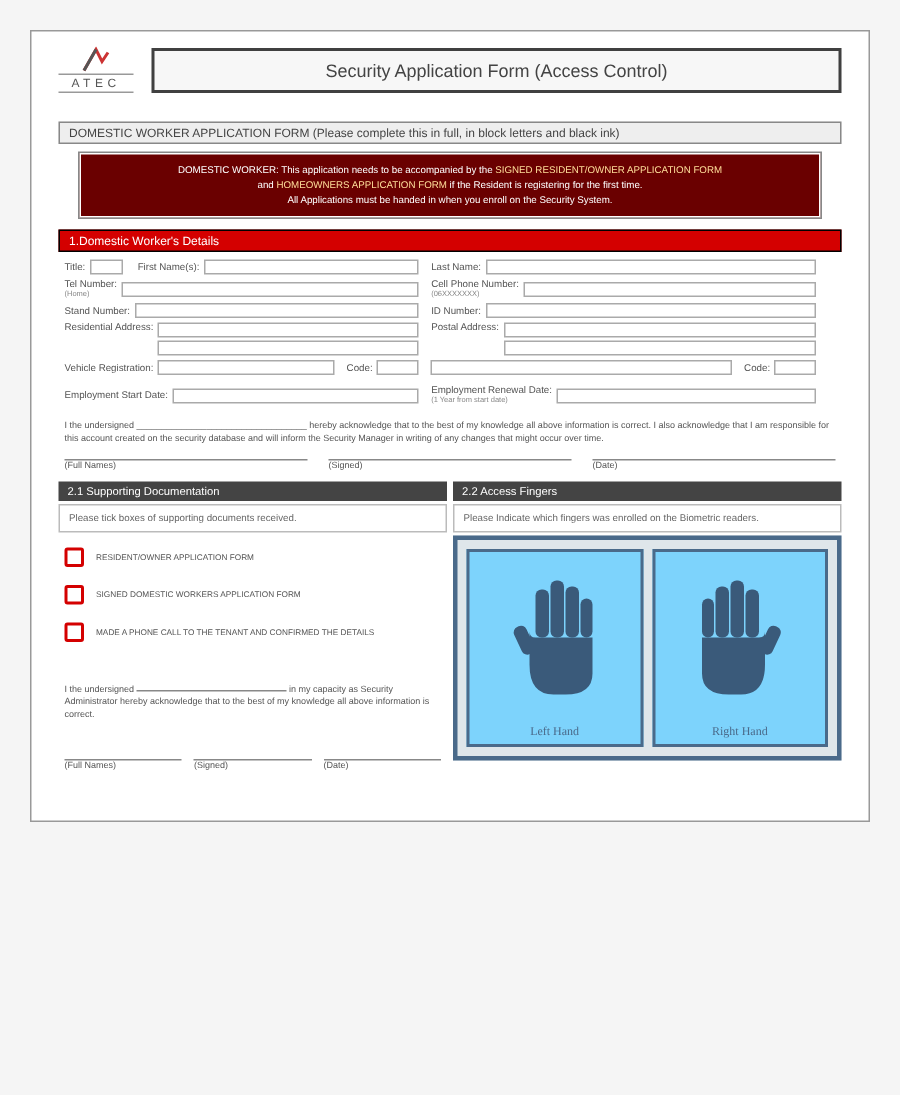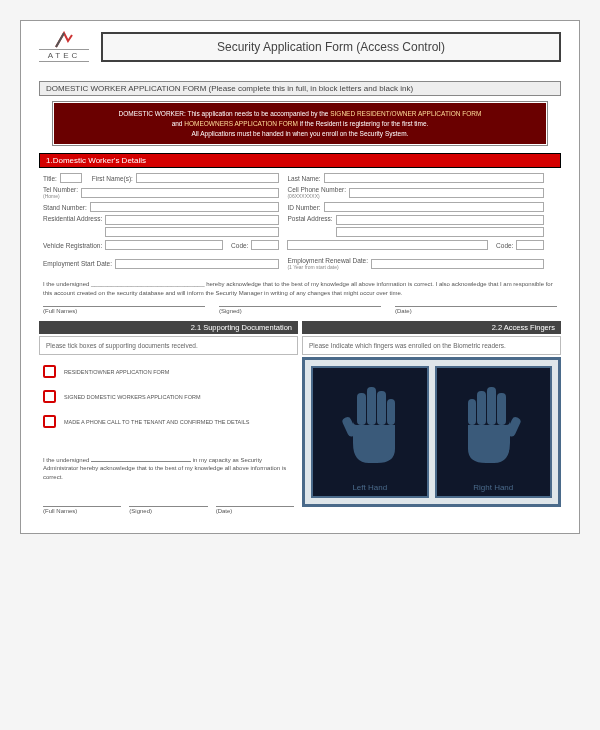--- a/index.html
+++ b/index.html
@@ -1,45 +1,45 @@
 <!DOCTYPE html>
 <html><head>
 <meta charset="utf-8">
 <style>
   * { box-sizing: border-box; margin: 0; padding: 0; }
   body { font-family: Arial, sans-serif; background: #f5f5f5; width: 600px; height: 730px; overflow: hidden; }
-  .page { background: #fff; width: 560px; margin: 20px auto; padding: 10px 18px 16px 18px; border: 1px solid #999; font-size: 7px; color: #333; }
+  .page { background: #fff; width: 560px; margin: 20px auto; padding: 10px 18px 30px 18px; border: 1px solid #999; font-size: 7px; color: #333; }
   .header-row { display: flex; align-items: center; gap: 12px; margin-bottom: 8px; }
   .logo { width: 50px; }
   .logo-icon { width: 24px; height: 18px; margin: 0 auto; }
   .logo-text { font-size: 8px; letter-spacing: 3px; color: #555; border-top: 1px solid #999; border-bottom: 1px solid #999; padding: 1px 0; text-align: center; }
   .title-box { flex: 1; border: 2px solid #404040; padding: 6px 10px; font-size: 12px; color: #444; text-align: center; background: #f7f7f7; }
   .bar { border: 1px solid #888; padding: 2px 6px; font-size: 8px; color: #444; background: #eee; margin-bottom: 4px; margin-top: 19px; }
   .notice { background: #6a0000; color: #fff; font-size: 6.5px; text-align: center; padding: 6px 12px; margin: 6px 14px 8px 14px; line-height: 1.5; border: 1px solid #fff; outline: 1px solid #888; }
   .notice .h { color: #ffdd99; }
   .red-bar { background: #d40000; color: #fff; font-size: 8px; padding: 2px 6px; border: 1px solid #000; margin-bottom: 5px; }
   .fields { display: flex; flex-wrap: wrap; gap: 3px 8px; padding: 0 4px 6px 4px; }
   .f { display: flex; align-items: center; gap: 3px; }
   .f label { color: #555; font-size: 6.5px; white-space: nowrap; }
   .f .sub { font-size: 5px; color: #888; }
   .ib { border: 1px solid #aaa; height: 10px; background: #fff; }
   .sig-row { display: flex; gap: 14px; padding: 3px 4px; }
   .sig { flex: 1; border-top: 1px solid #888; font-size: 6px; color: #555; padding-top: 1px; }
   .para { font-size: 6px; color: #555; padding: 4px 4px 6px 4px; line-height: 1.4; }
   .black-bar { background: #000; color: #fff; font-size: 8px; padding: 3px 6px; margin-top: 4px; }
   .two-col { display: flex; gap: 4px; margin-top: 4px; }
   .col { flex: 1; display: flex; flex-direction: column; }
-  .sub-bar { background: #444; color: #fff; font-size: 7.5px; padding: 2px 6px; text-align: right; }
+  .sub-bar { background: #444; color: #fff; font-size: 7.5px; padding: 2px 6px; }
   .instr { background: #fff; border: 1px solid #bbb; font-size: 6.5px; color: #666; padding: 5px 6px; margin-top: 2px; }
   .checks { padding: 10px 4px 6px 4px; }
   .chk { display: flex; align-items: center; gap: 8px; margin-bottom: 12px; }
   .chk .box { width: 13px; height: 13px; border: 2px solid #d40000; border-radius: 2px; }
   .chk label { font-size: 5.5px; color: #555; }
   .hands { border: 3px solid #4a6a8a; background: #dfe6ea; padding: 6px; display: flex; gap: 6px; margin-top: 2px; height: 150px; }
-  .hand-box { flex: 1; border: 2px solid #4a6a8a; background: #0f172a; display: flex; flex-direction: column; align-items: center; justify-content: flex-end; padding: 4px; }
+  .hand-box { flex: 1; border: 2px solid #4a6a8a; background: #7dd3fc; display: flex; flex-direction: column; align-items: center; justify-content: flex-end; padding: 4px; font-family: Liberation Serif, serif; }
   .hand-svg { flex: 1; display: flex; align-items: center; justify-content: center; }
   .hand-label { font-size: 8px; color: #4a6a8a; margin-top: 4px; }
   .und { border-bottom: 1px solid #888; display: inline-block; min-width: 100px; }
 </style>
 </head>
 <body>
 
 <div class="page">
 
   <div class="header-row">

